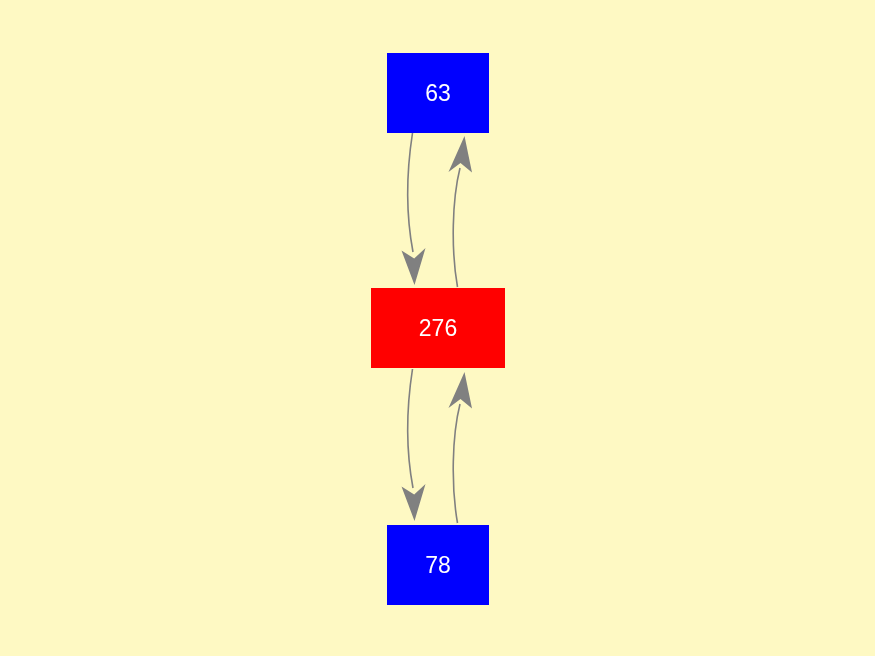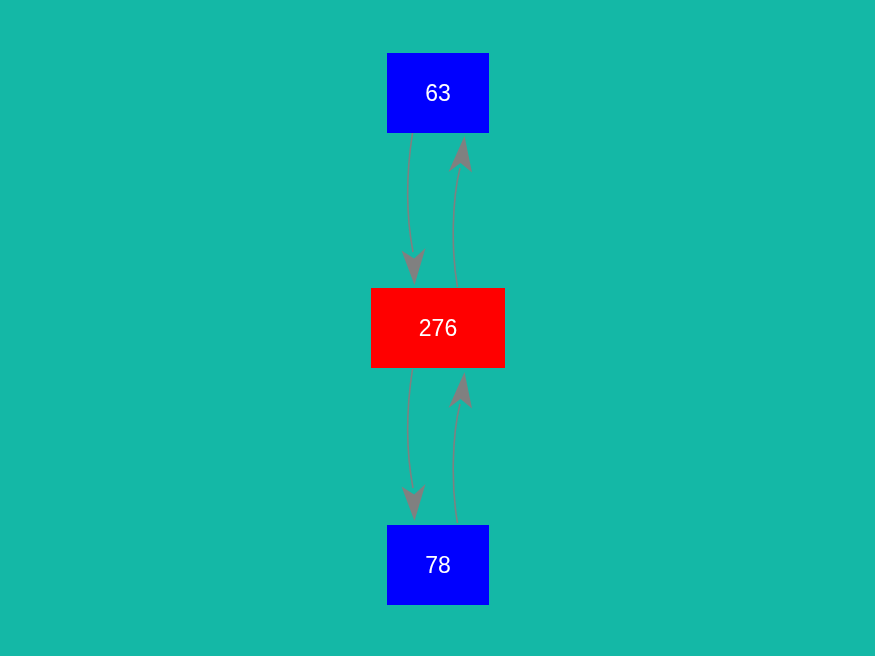--- a/index.html
+++ b/index.html
@@ -4,21 +4,21 @@
 <style>
   html, body {
     margin: 0;
     padding: 0;
     background: #ffffff;
   }
   #canvas {
     position: relative;
     width: 875px;
     height: 656px;
-    background: #14b8a6;
+    background: #fef9c3;
     overflow: hidden;
     font-family: "Liberation Sans", sans-serif;
   }
   #graph-svg {
     position: absolute;
     left: 0;
     top: 0;
     width: 875px;
     height: 656px;
   }

